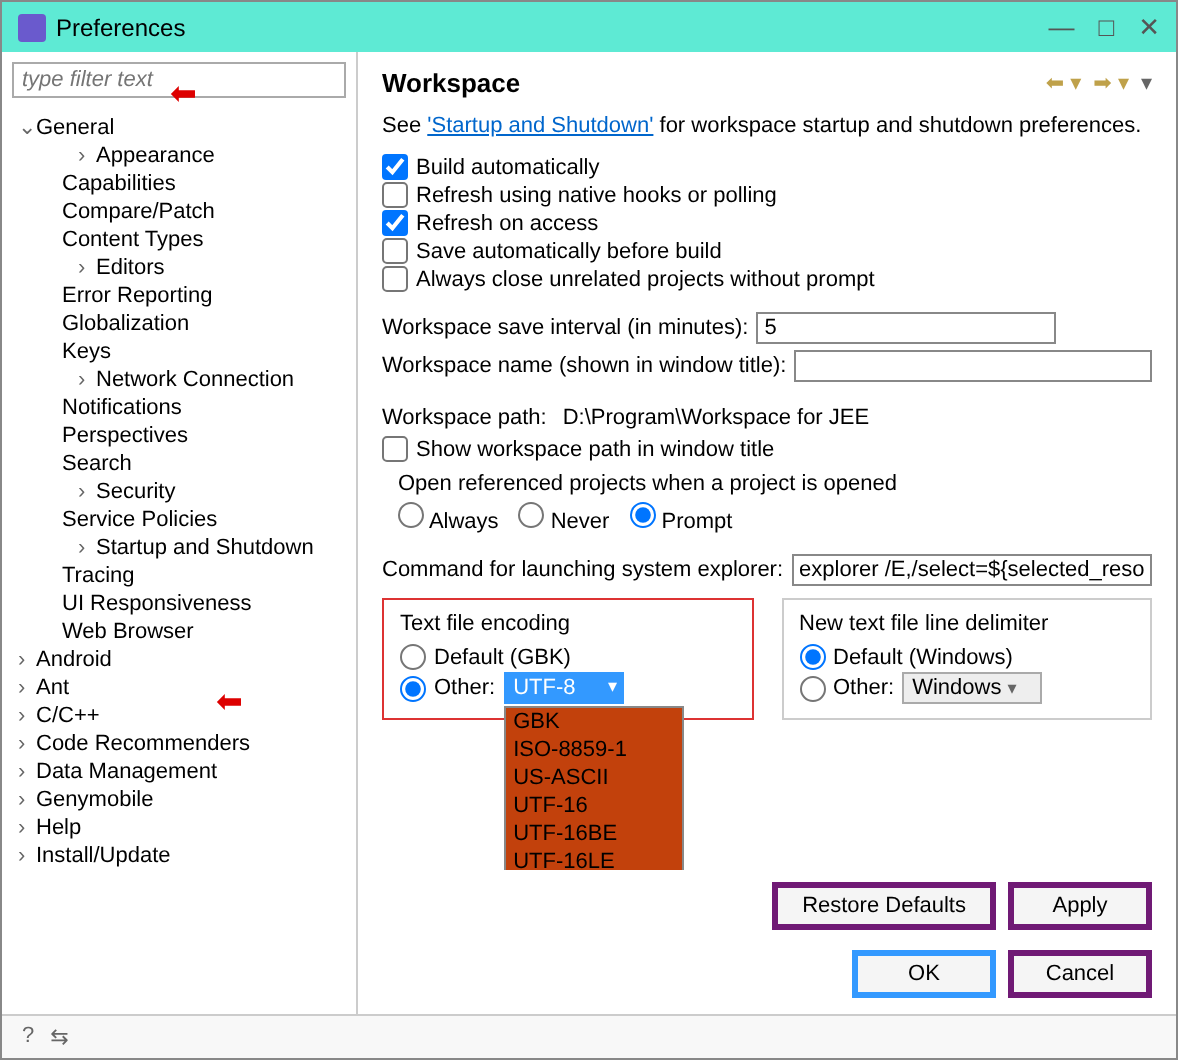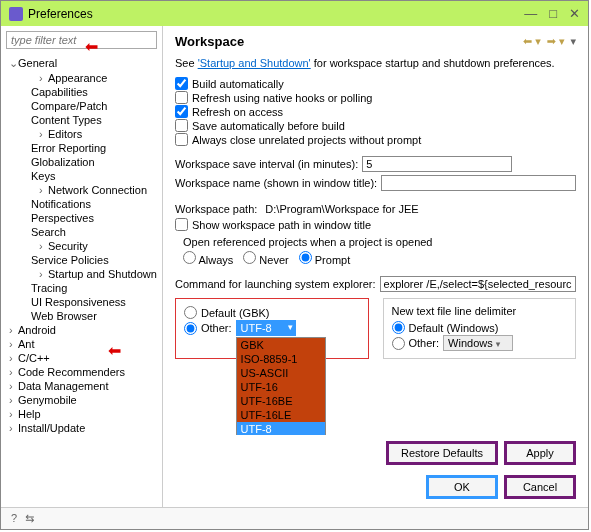--- a/index.html
+++ b/index.html
@@ -1,24 +1,24 @@
 <!DOCTYPE html>
 <html><head>
 <meta charset="utf-8">
 <style>
 * { box-sizing: border-box; font-family: "Segoe UI", Tahoma, sans-serif; font-size: 11px; margin: 0; padding: 0; }
 body { background: #fff; width: 591px; height: 532px; overflow: hidden; }
 .window { border: 1px solid #888; width: 589px; height: 530px; background: #f0f0f0; display: flex; flex-direction: column; }
-.titlebar { display: flex; align-items: center; padding: 5px 8px; background: #bef264; }
+.titlebar { display: flex; align-items: center; padding: 5px 8px; background: #5eead4; }
 .titlebar-title { flex: 1; margin-left: 5px; font-size: 12px; }
 .titlebar-controls { display: flex; gap: 12px; align-items: center; }
 .titlebar-controls span { color: #555; font-size: 13px; }
 .win-icon { width: 14px; height: 14px; background: #6a5acd; border-radius: 2px; display: inline-block; }
 .content-row { display: flex; flex: 1; overflow: hidden; }
-.sidebar { width: 162px; background: #fff; border-right: 1px solid #ccc; display: flex; flex-direction: column; }
+.sidebar { width: 178px; background: #fff; border-right: 1px solid #ccc; display: flex; flex-direction: column; }
 .filter-box { margin: 5px; }
 .filter-box input { width: 100%; padding: 2px 4px; font-style: italic; color: #888; border: 1px solid #aaa; }
 .tree { flex: 1; overflow: hidden; position: relative; padding: 2px 0; }
 .tree-item { padding: 1px 0 1px 4px; white-space: nowrap; color: #000; cursor: pointer; }
 .tree-item.l1 { padding-left: 8px; }
 .tree-item.l2 { padding-left: 38px; }
 .tree-item.l2c { padding-left: 30px; }
 .tree-item .caret { display: inline-block; width: 9px; color: #666; }
 .tree-item.selected { background: #d0d0d0; }
 .main { flex: 1; background: #fff; display: flex; flex-direction: column; overflow: hidden; }
@@ -169,20 +169,21 @@
         </div>
 
         <div style="height:4px"></div>
         <div class="field-row">
           <label>Command for launching system explorer:</label>
           <input type="text" style="flex: 1 1 0%;" value="explorer /E,/select=${selected_resource_loc}">
         </div>
 
         <div class="encoding-row">
           <div class="group-box">
+            <div class="group-title">Text file encoding</div>
             <div class="check-row">
                 <input type="radio" name="enc" style="">
                 <label>Default (GBK)</label>
               </div>
             <div class="check-row">
               <input type="radio" name="enc" checked="" style="">
               <label>Other:</label>
               <span class="dropdown-open">
                 <span class="dropdown-input">UTF-8</span>
                 <span class="dropdown-caret">▾</span>

